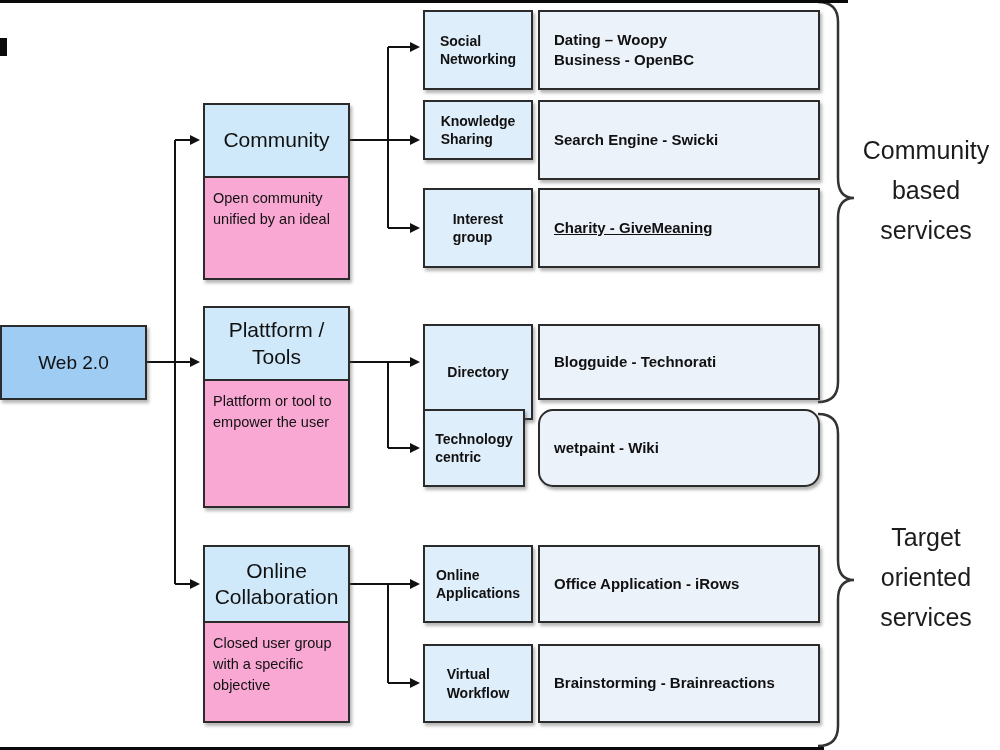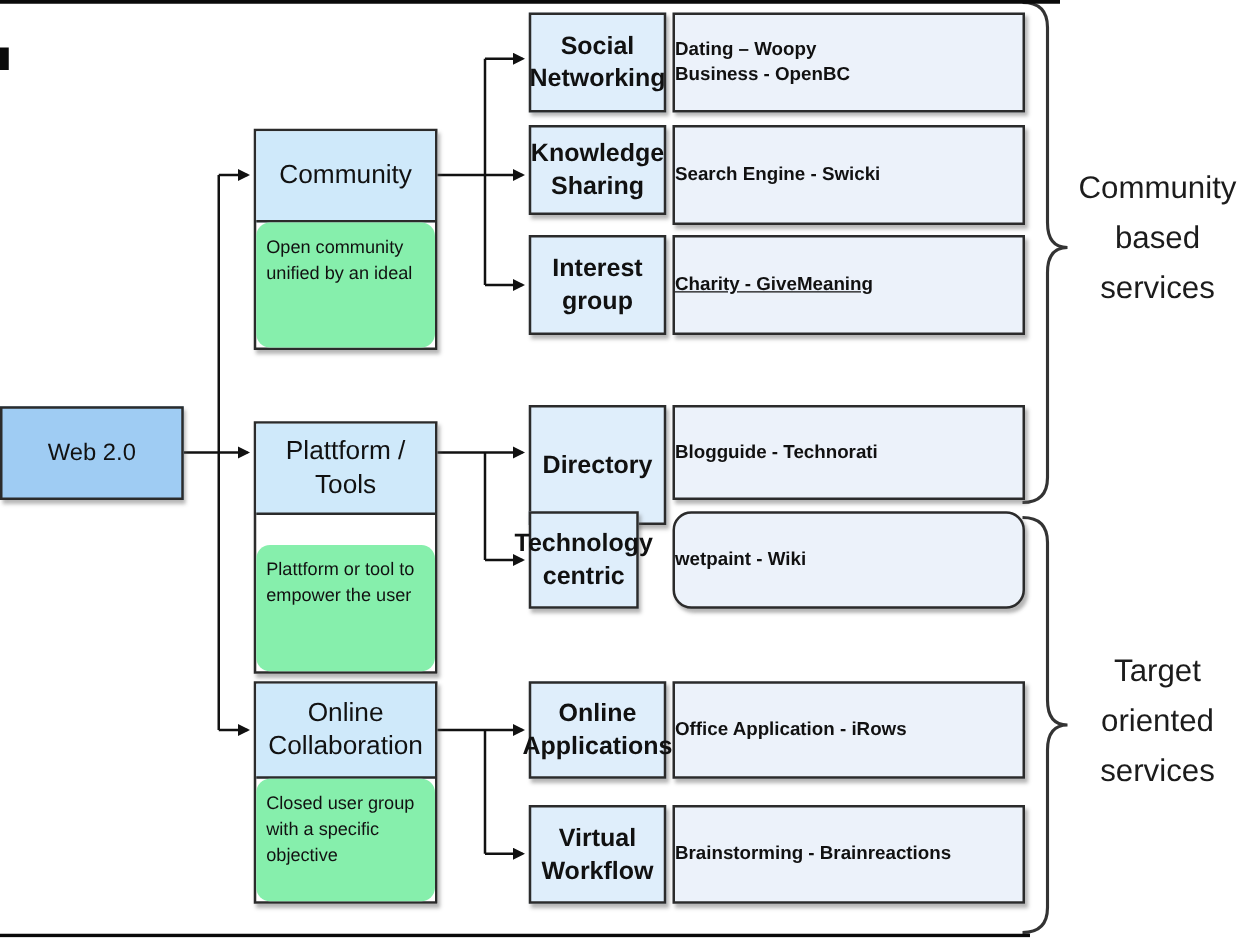--- a/index.html
+++ b/index.html
@@ -30,38 +30,37 @@
     text-align: center;
   }
   .main-node { padding: 0; flex-direction: column; align-items: stretch; box-shadow: 2px 3px 3px rgba(90,90,90,0.45); border: 2px solid #2b2b2b; position: absolute; box-sizing: border-box; }
   .main-head {
     background: #cfe9fa;
     border-bottom: 2px solid #2b2b2b;
     display: flex; align-items: center; justify-content: center;
     font-size: 21px; text-align: center; line-height: 1.25; color: #111;
   }
   .main-body {
-    background: #86efac;
+    background: #f9a8d4;
     flex: 1;
     padding: 10px 8px;
     font-size: 14.5px;
     line-height: 1.45;
     color: #111;
-    border-radius: 11px;
   }
   .cat-node {
     background: #dfeefb;
-    font-size: 20px;
+    font-size: 14px;
     font-weight: bold;
-    text-align: center;
     line-height: 1.3;
   }
   .ex-node {
     background: #ecf2fa;
     justify-content: flex-start;
+    padding-left: 14px;
     font-size: 15px;
     font-weight: bold;
     line-height: 1.35;
   }
   .group-label {
     font-size: 25px;
     line-height: 40px;
     text-align: center;
     color: #1c1c1c;
   }
@@ -118,52 +117,52 @@
   <div class="abs node root-node" style="left:0; top:325px; width:147px; height:75px;">
     <span>Web 2.0</span>
   </div>
 
   <div class="main-node" style="left:203px; top:103px; width:147px; height:177px; display:flex;">
     <div class="main-head pre" style="height:71px;">Community</div>
     <div class="main-body pre">Open community
 unified by an ideal</div>
   </div>
 
-  <div class="main-node" style="left:203px; top:337px; width:147px; height:202px; display:flex;gap:24px;">
+  <div class="main-node" style="left:203px; top:306px; width:147px; height:202px; display:flex;">
     <div class="main-head pre" style="height:71px;">Plattform /
 Tools</div>
     <div class="main-body pre">Plattform or tool to
 empower the user</div>
   </div>
 
   <div class="main-node" style="left:203px; top:545px; width:147px; height:178px; display:flex;">
     <div class="main-head pre" style="height:74px;">Online
 Collaboration</div>
     <div class="main-body pre">Closed user group
 with a specific
 objective</div>
   </div>
 
   <div class="abs node cat-node pre" style="left:423px; top:10px; width:110px; height:80px;">Social
 Networking</div>
   <div class="abs node ex-node pre" style="left:538px; top:10px; width:282px; height:80px;">Dating – Woopy
 Business - OpenBC</div>
 
-  <div class="abs node cat-node pre" style="left:423px; top:100px; width:110px; height:72px;">Knowledge
+  <div class="abs node cat-node pre" style="left:423px; top:100px; width:110px; height:60px;">Knowledge
 Sharing</div>
   <div class="abs node ex-node pre" style="left:538px; top:100px; width:282px; height:80px;">Search Engine - Swicki</div>
 
   <div class="abs node cat-node pre" style="left:423px; top:188px; width:110px; height:80px;">Interest
 group</div>
   <div class="abs node ex-node pre" style="left:538px; top:188px; width:282px; height:80px;text-decoration:underline;">Charity - GiveMeaning</div>
 
   <div class="abs node cat-node pre" style="left:423px; top:324px; width:110px; height:96px;">Directory</div>
   <div class="abs node ex-node pre" style="left:538px; top:324px; width:282px; height:76px;">Blogguide - Technorati</div>
 
-  <div class="abs node cat-node pre" style="left:423px; top:409px; width:88px; height:78px;">Technology
+  <div class="abs node cat-node pre" style="left:423px; top:409px; width:102px; height:78px;">Technology
 centric</div>
   <div class="abs node ex-node pre" style="left:538px; top:409px; width:282px; height:78px;border-radius:15px;">wetpaint - Wiki</div>
 
   <div class="abs node cat-node pre" style="left:423px; top:545px; width:110px; height:78px;">Online
 Applications</div>
   <div class="abs node cat-node pre" style="left:423px; top:644px; width:110px; height:79px;">Virtual
 Workflow</div>
 
   <div class="abs node ex-node pre" style="left:538px; top:545px; width:282px; height:78px;">Office Application - iRows</div>
   <div class="abs node ex-node pre" style="left:538px; top:644px; width:282px; height:79px;">Brainstorming - Brainreactions</div>

